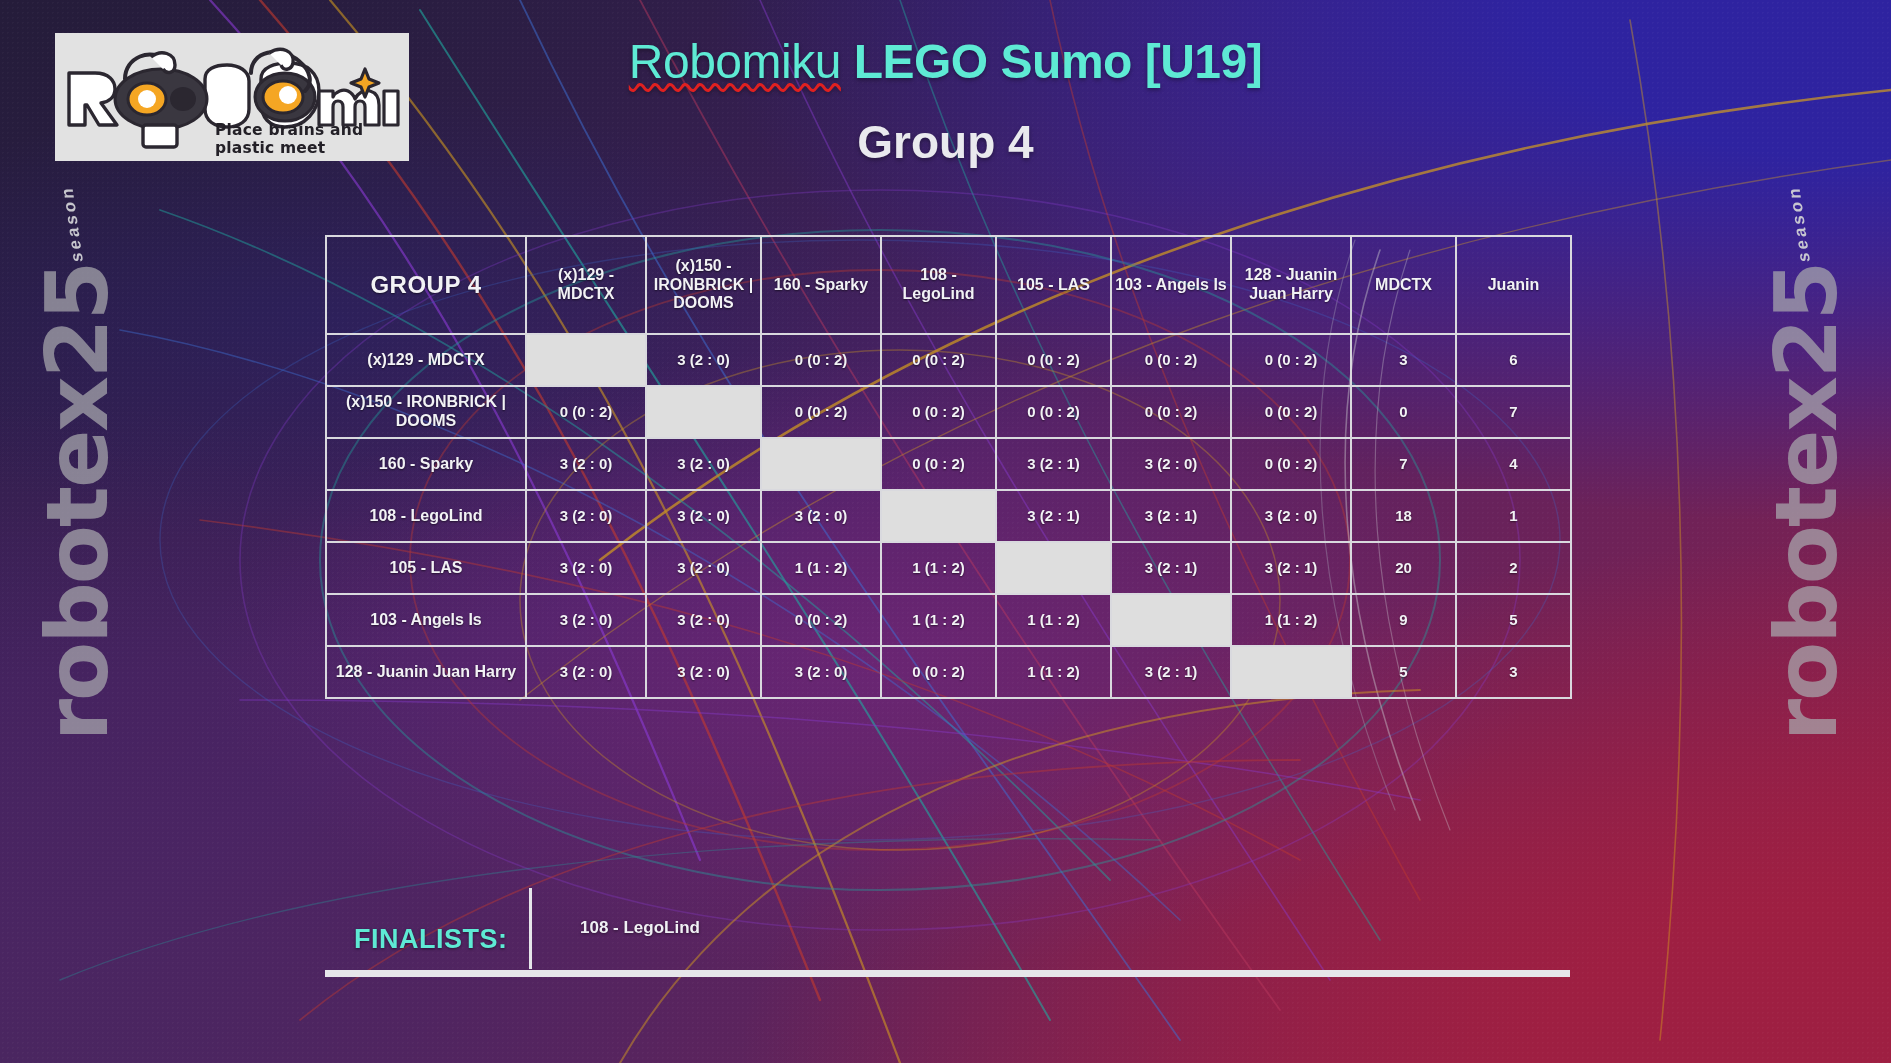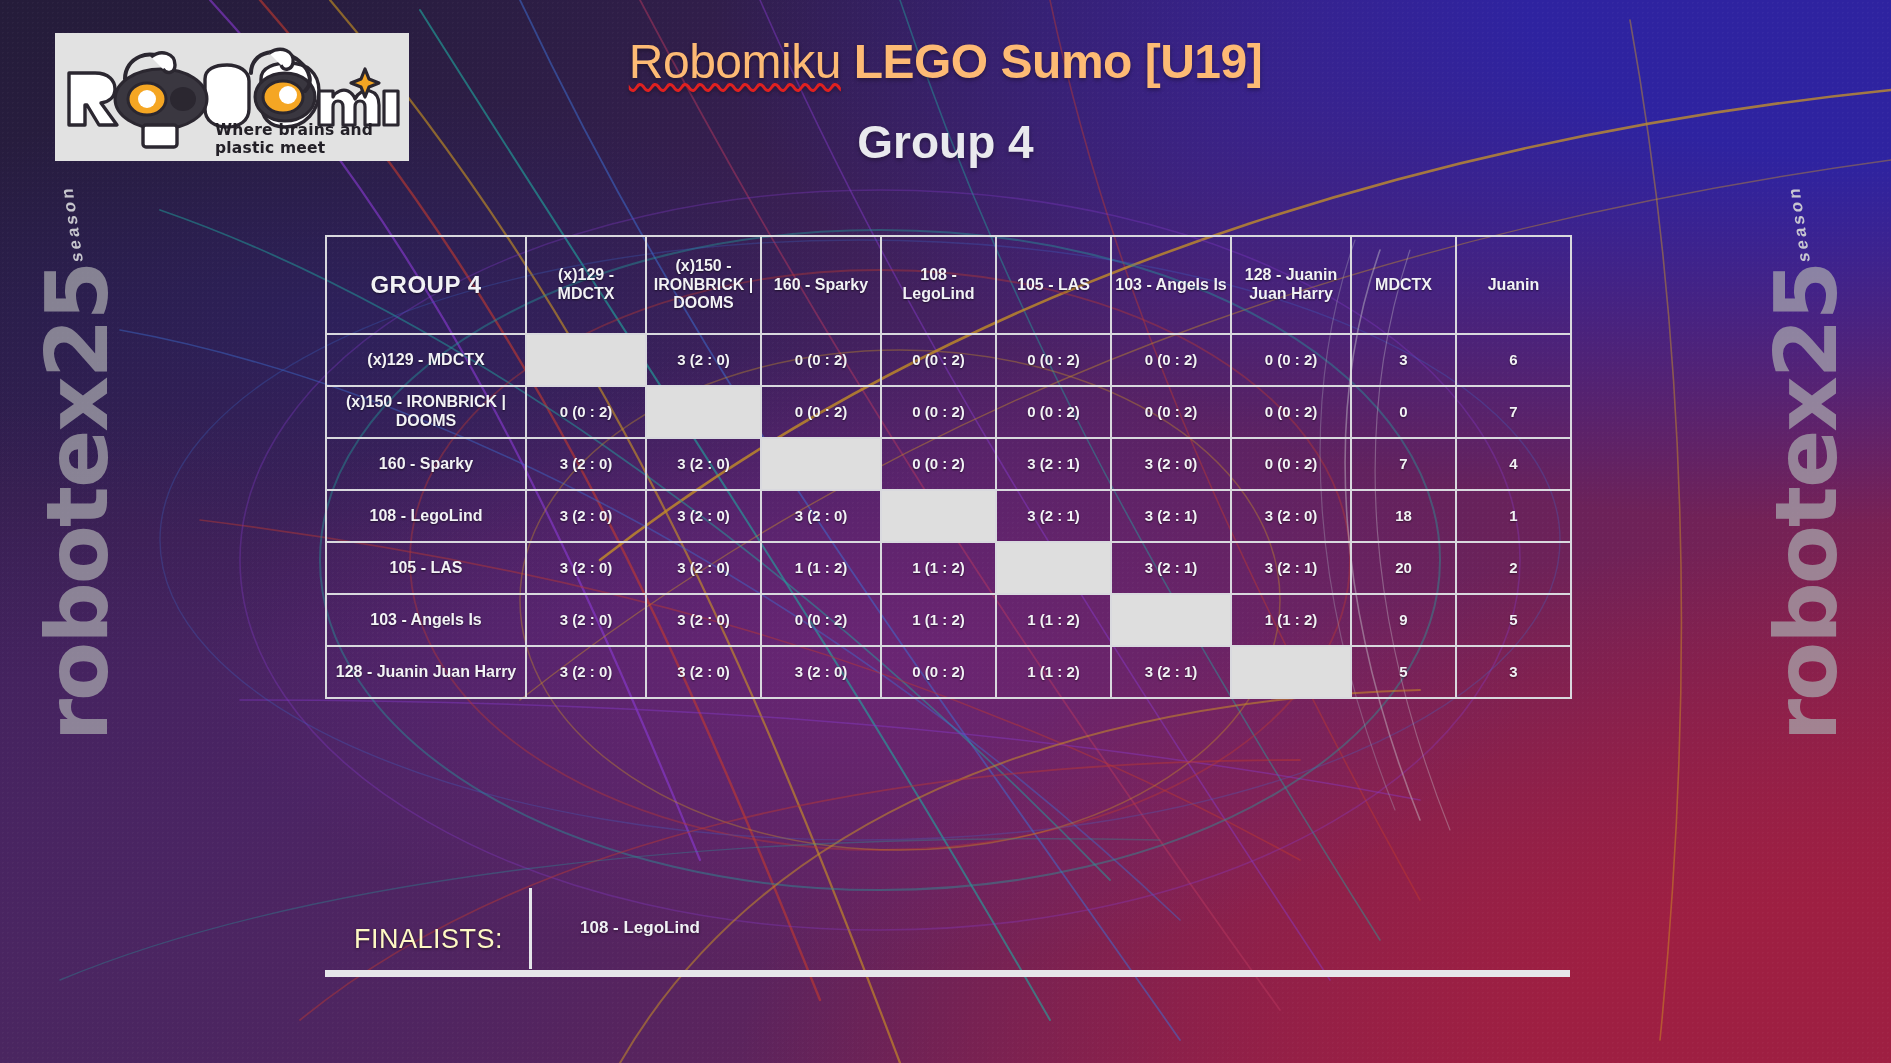--- a/index.html
+++ b/index.html
@@ -65,21 +65,21 @@
   #logo-inner{position:absolute;left:0;top:6px;width:354px;height:118px;}
   .logo-tag{
     position:absolute;left:160px;top:88px;
     font-size:15.5px;font-weight:700;color:#232027;
     font-family:"DejaVu Sans",sans-serif;letter-spacing:.2px;
   }
 
   
   #title-main{
     position:absolute;left:0;top:34px;width:1891px;text-align:center;z-index:3;
-    color:#fdba74;font-size:48px;font-weight:700;letter-spacing:-.5px;
+    color:#5eead4;font-size:48px;font-weight:700;letter-spacing:-.5px;
     text-shadow:0 2px 4px rgba(0,0,0,.35);
   }
   #title-main .misspell{
     text-decoration:underline wavy #e02020;
     text-decoration-thickness:2.5px;
     text-underline-offset:5px;
     font-weight:400;
   }
   #title-sub{
     position:absolute;left:0;top:115px;width:1891px;text-align:center;z-index:3;
@@ -109,21 +109,21 @@
   table.standings tbody td.rowhdr{font-size:16px;}
   table.standings td.blank{background:#dedede;}
   .c0{width:200px;} .c1{width:120px;} .c2{width:115px;} .c3{width:120px;}
   .c4{width:115px;} .c5{width:115px;} .c6{width:120px;} .c7{width:120px;}
   .c8{width:105px;} .c9{width:115px;}
 
   
   #finalists{position:absolute;left:325px;top:880px;z-index:3;width:1245px;height:118px;}
   #fin-label{
     position:absolute;left:29px;top:44px;
-    color:#fef9c3;font-size:27px;font-weight:400;letter-spacing:.5px;
+    color:#5eead4;font-size:27px;font-weight:700;letter-spacing:.5px;
     text-shadow:0 1px 3px rgba(0,0,0,.5);
   }
   #fin-divider{
     position:absolute;left:204px;top:8px;width:3px;height:81px;background:#e6e6ea;
   }
   #fin-name{
     position:absolute;left:230px;top:38px;width:170px;text-align:center;
     color:#f0f0f4;font-size:17px;font-weight:700;line-height:1.2;
     text-shadow:0 1px 3px rgba(0,0,0,.5);
   }
@@ -202,21 +202,21 @@
       <path d="M196,34 C196,12 224,6 244,22 C256,32 258,44 250,52" fill="none" stroke="#2b2730" stroke-width="4" stroke-linecap="round"></path>
       <path d="M214,14 C226,6 240,12 238,24 C236,32 228,32 226,26" fill="#fff" stroke="#2b2730" stroke-width="3.4"></path>
     </g>
 
     <g fill="#fff" stroke="#2b2730" stroke-width="3.2" stroke-linejoin="round">
       <path d="M264,86 L264,52 L278,52 L278,58 C281,52 288,50 293,52 C297,54 299,57 300,60 C303,54 309,50 315,52 C322,54 324,60 324,66 L324,86 L310,86 L310,68 C310,64 308,62 305,62 C302,62 300,64 300,68 L300,86 L288,86 L288,68 C288,64 286,62 283,62 C280,62 278,64 278,68 L278,86 Z"></path>
       <path d="M329,52 L343,52 L343,86 L329,86 Z"></path>
       <path d="M306,40 L310,30 L314,40 L324,44 L314,48 L310,58 L306,48 L296,44 Z" fill="#f5a623"></path>
     </g>
   </svg>
-  <div class="logo-tag">Where brains and plastic meet</div>
+  <div class="logo-tag">Place brains and plastic meet</div>
 </div>
 
 <div id="title-main">
   <span class="misspell">Robomiku</span><span> LEGO Sumo [U19]</span>
 </div>
 <div id="title-sub">Group 4</div>
 
 <div id="table-wrap">
   <table class="standings">
     <colgroup>

